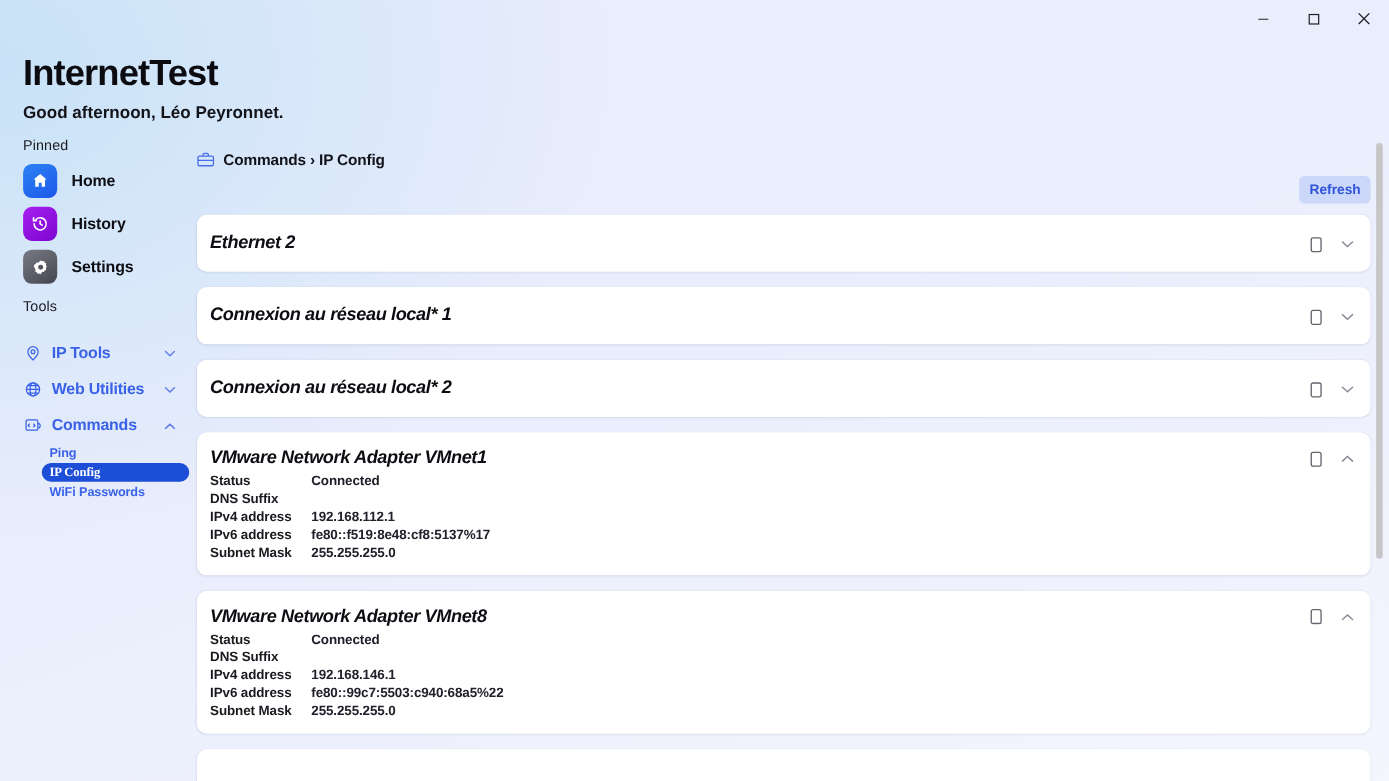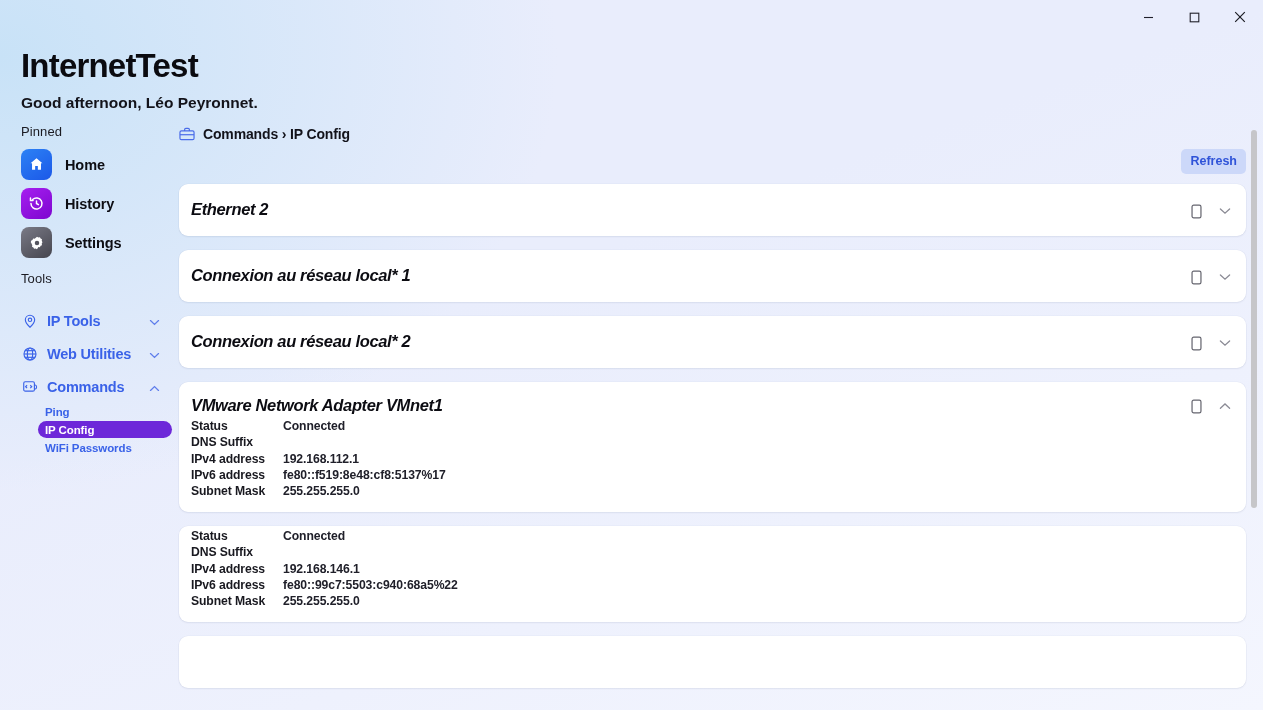--- a/index.html
+++ b/index.html
@@ -71,30 +71,30 @@
     flex: 1;
   }
   .tool-item .t-chev { flex: none; opacity: .85; }
 
   .sub-item {
     margin-left: 17px; height: 17px; display: flex; align-items: center;
     padding: 0 7px; border-radius: 9px; cursor: pointer;
     font-size: 11.5px; font-weight: 700; color: #3a62e8;
     width: 134px; margin-bottom: 1px; letter-spacing: -.1px;
   }
-  .sub-item.active { background: #6d28d9; color: #ffffff; }
+  .sub-item.active { background: #1d4ed8; color: #ffffff; font-family: Liberation Serif, serif; }
 
   
   #main {
     position: absolute; left: 172px; top: 124px; right: 0; bottom: 0;
     overflow: hidden;
   }
   #breadcrumb {
     display: flex; align-items: center; gap: 8px;
-    margin: 2px 0 0 7px;
+    margin: 13px 0 0 7px;
     font-size: 14px; font-weight: 600; color: #12121a; letter-spacing: -.15px;
   }
   #breadcrumb .bc-ico { display: flex; }
   #refresh-row { display: flex; justify-content: flex-end; padding-right: 17px; margin-top: 7px; }
   #refresh-btn {
     background: #ccd8f9; color: #2f53d8;
     font-size: 12.5px; font-weight: 600;
     border: none; border-radius: 5px;
     padding: 5px 9px 6px; cursor: pointer;
     font-family: inherit;
@@ -367,20 +367,35 @@
           <span class="v">fe80::f519:8e48:cf8:5137%17</span>
         </div>
         <div class="row">
           <span class="k">Subnet Mask</span>
           <span class="v">255.255.255.0</span>
         </div>
       </div>
     </div>
 
     <div class="card">
+      <div class="card-head">
+        <div class="card-title">VMware Network Adapter VMnet8</div>
+        <div class="card-actions">
+          <span class="ca-btn">
+            <svg width="13" height="15" viewBox="0 0 14 16" fill="none" stroke="#64646e" stroke-width="1.3">
+                <rect x="2.2" y="1.2" width="9.6" height="13.6" rx="1.8"></rect>
+              </svg>
+          </span>
+          <span class="ca-btn">
+            <svg width="12" height="8" viewBox="0 0 12 8" fill="none" stroke="#8b8b95" stroke-width="1.3" stroke-linecap="round">
+                <polyline points="1.4,6.2 6,2 10.6,6.2"></polyline>
+              </svg>
+          </span>
+        </div>
+      </div>
       <div class="card-body">
         <div class="row">
           <span class="k">Status</span>
           <span class="v">Connected</span>
         </div>
         <div class="row">
           <span class="k">DNS Suffix</span>
           <span class="v"></span>
         </div>
         <div class="row">

